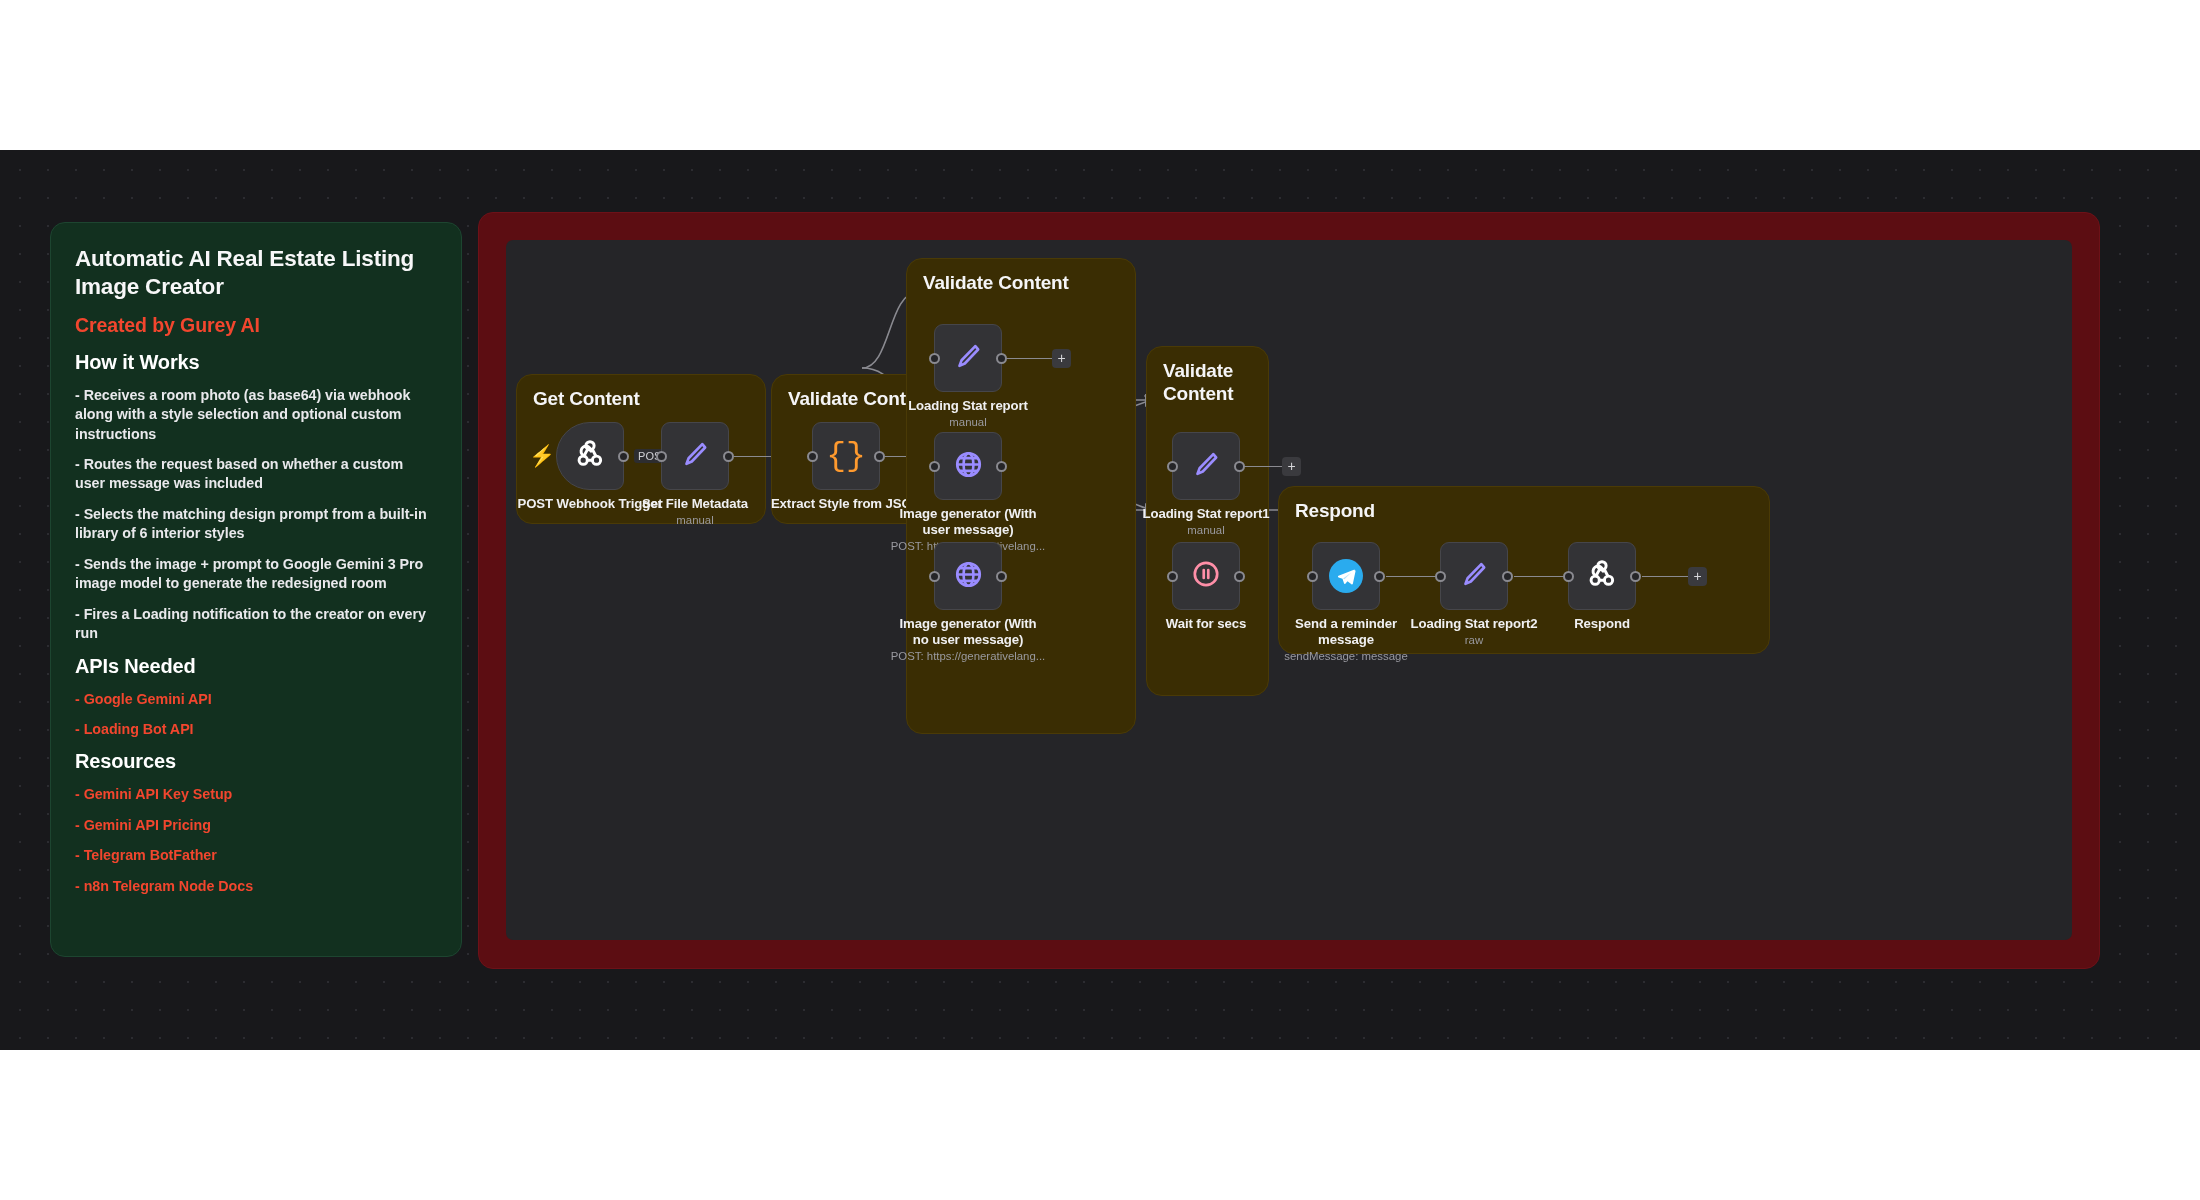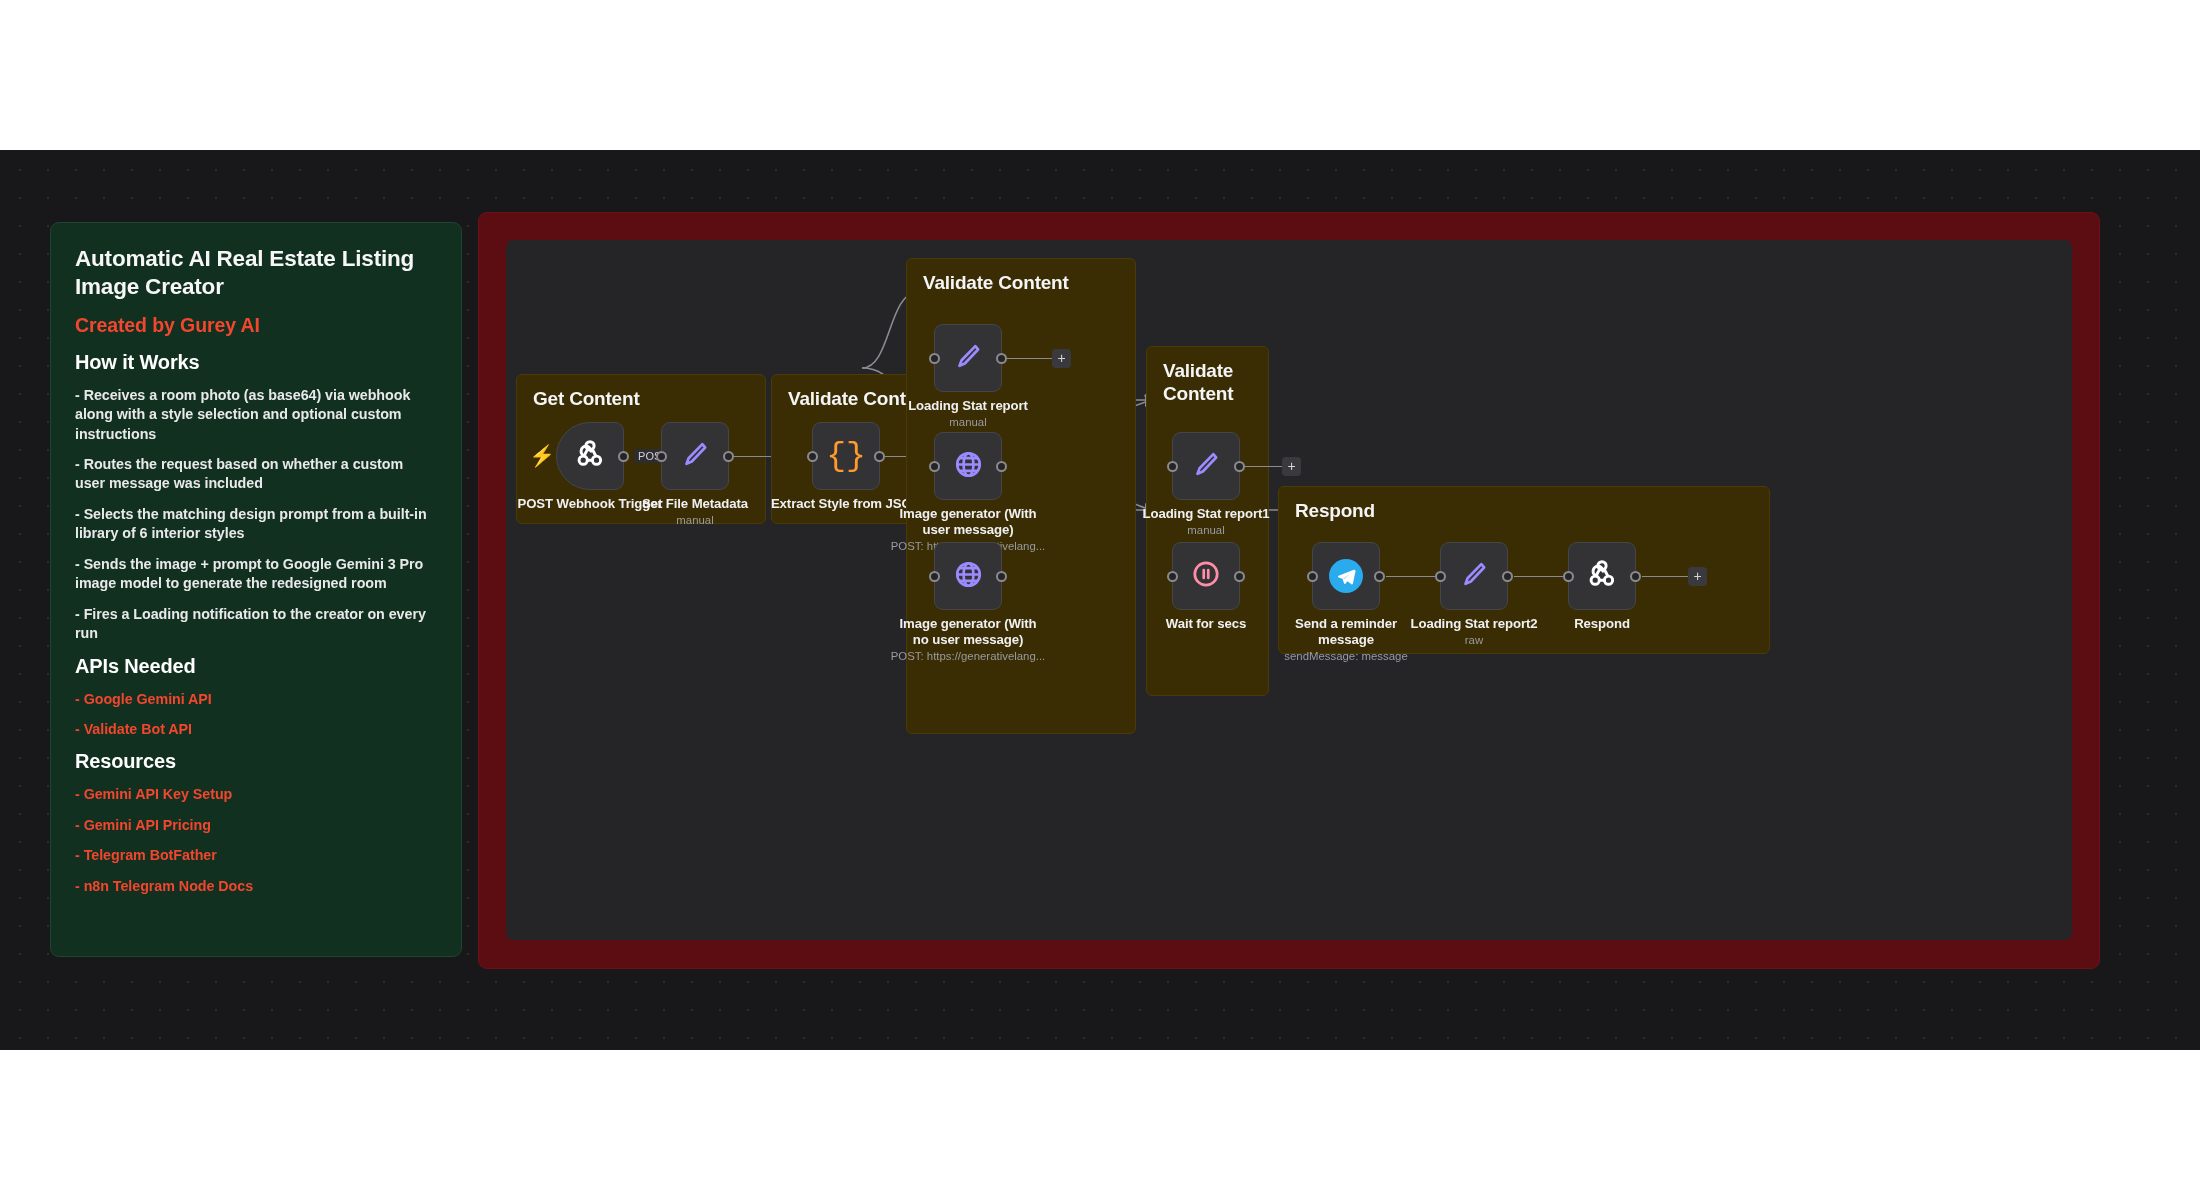--- a/index.html
+++ b/index.html
@@ -24,21 +24,21 @@
     width: 2200px; height: 900px;
     background: #18181b;
     background-image: radial-gradient(circle, #2c2c31 1.1px, transparent 1.2px);
     background-size: 28px 28px;
     background-position: 6px 6px;
   }
 
   
   .sticky {
     position: absolute;
-    border-radius: 9px;
+    border-radius: 15px;
   }
   .sticky-green {
     left: 50px; top: 222px;
     width: 412px; height: 735px;
     background: #12301f;
     border: 1px solid #1d4530;
     padding: 22px 24px 18px 24px;
     overflow: hidden;
   }
   .sticky-red {
@@ -95,21 +95,21 @@
     line-height: 1.36;
     margin-bottom: 11px;
     letter-spacing: -0.05px;
   }
 
   
   .group {
     position: absolute;
     background: #3a2d03;
     border: 1px solid #4a3a06;
-    border-radius: 6px;
+    border-radius: 16px;
   }
   .group-title {
     position: absolute;
     color: #f5f5f7;
     font-size: 19px;
     font-weight: 700;
     letter-spacing: -0.2px;
     line-height: 1.2;
     left: 16px; top: 13px;
     width: calc(100% - 30px);
@@ -240,21 +240,21 @@
 
     <div class="st-h2">How it Works</div>
     <div class="st-li">- Receives a room photo (as base64) via webhook along with a style selection and optional custom instructions</div>
     <div class="st-li">- Routes the request based on whether a custom user message was included</div>
     <div class="st-li">- Selects the matching design prompt from a built-in library of 6 interior styles</div>
     <div class="st-li">- Sends the image + prompt to Google Gemini 3 Pro image model to generate the redesigned room</div>
     <div class="st-li">- Fires a Loading notification to the creator on every run</div>
 
     <div class="st-h2">APIs Needed</div>
     <div class="st-link">- Google Gemini API</div>
-    <div class="st-link">- Validate Bot API</div>
+    <div class="st-link">- Loading Bot API</div>
 
     <div class="st-h2">Resources</div>
     <div class="st-link">- Gemini API Key Setup</div>
     <div class="st-link">- Gemini API Pricing</div>
     <div class="st-link">- Telegram BotFather</div>
     <div class="st-link">- n8n Telegram Node Docs</div>
 
   </div>
 
   <div class="sticky sticky-red"></div>

